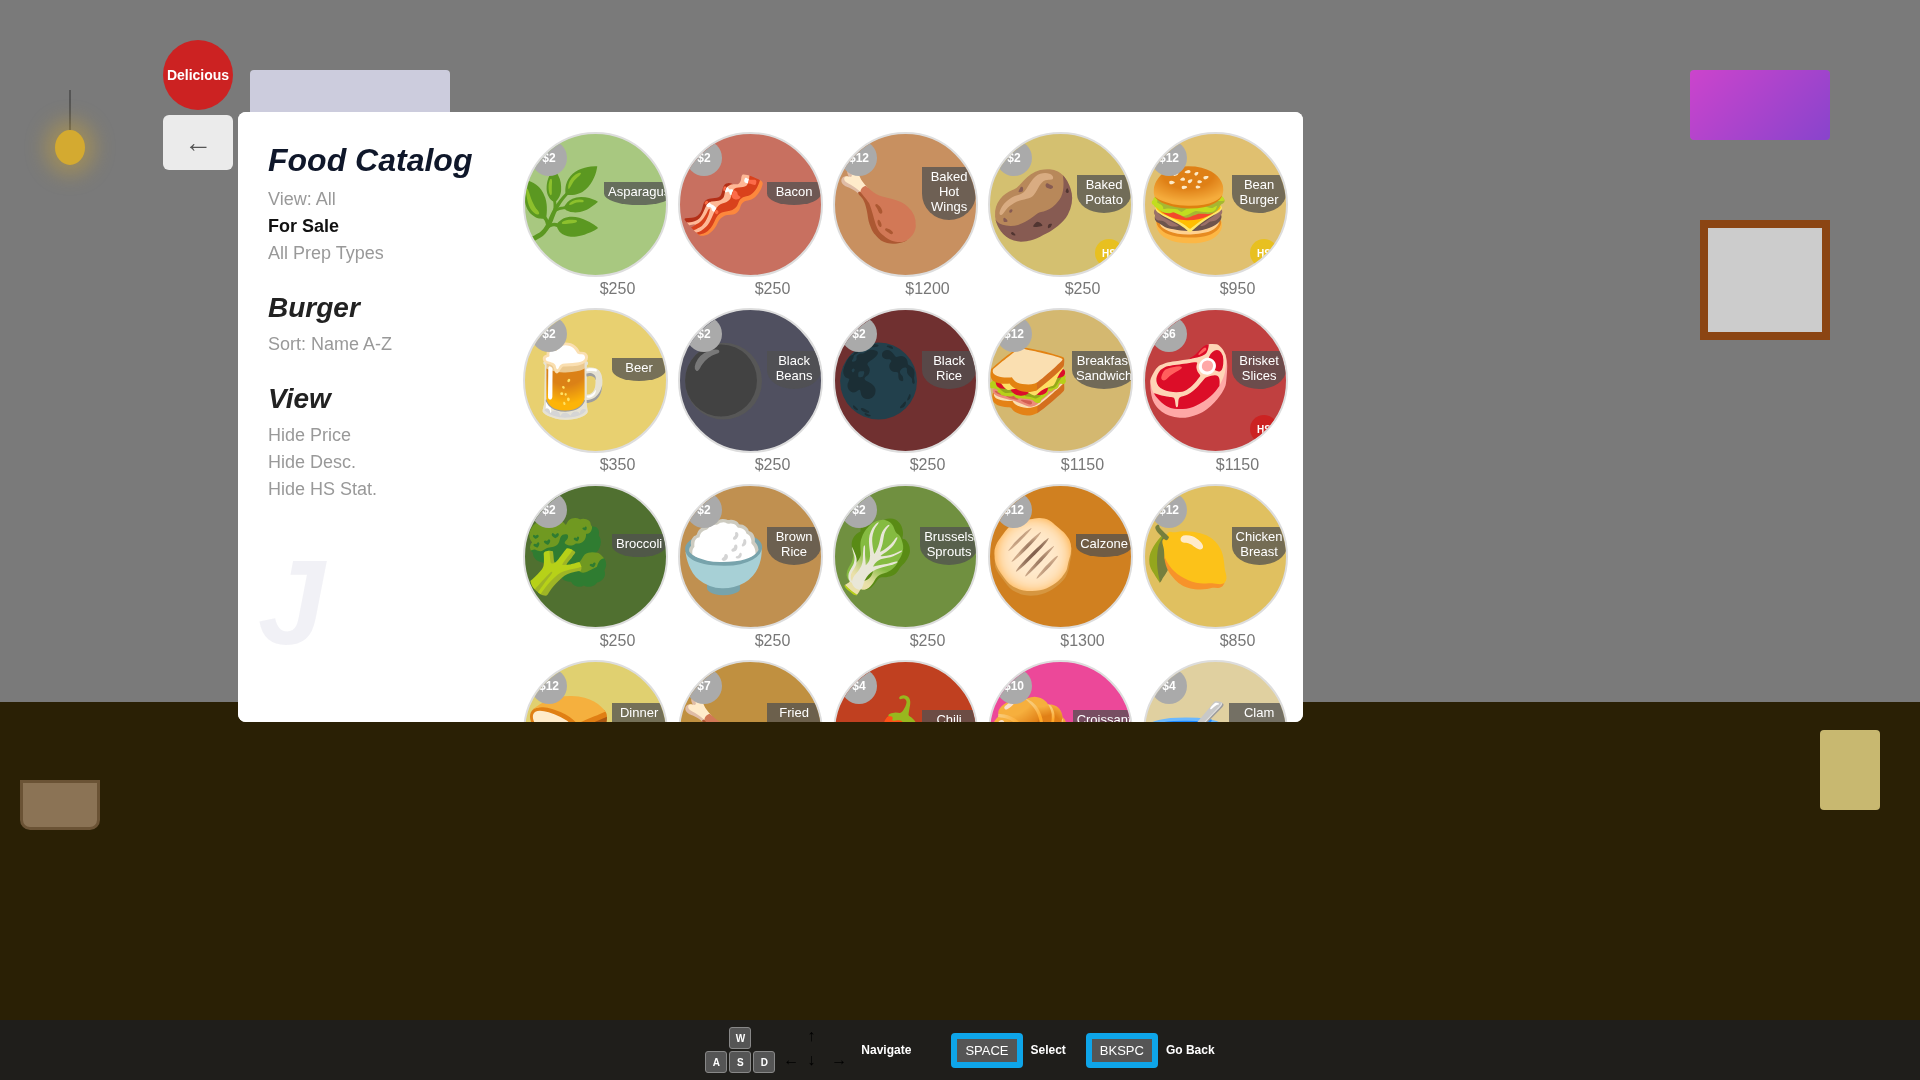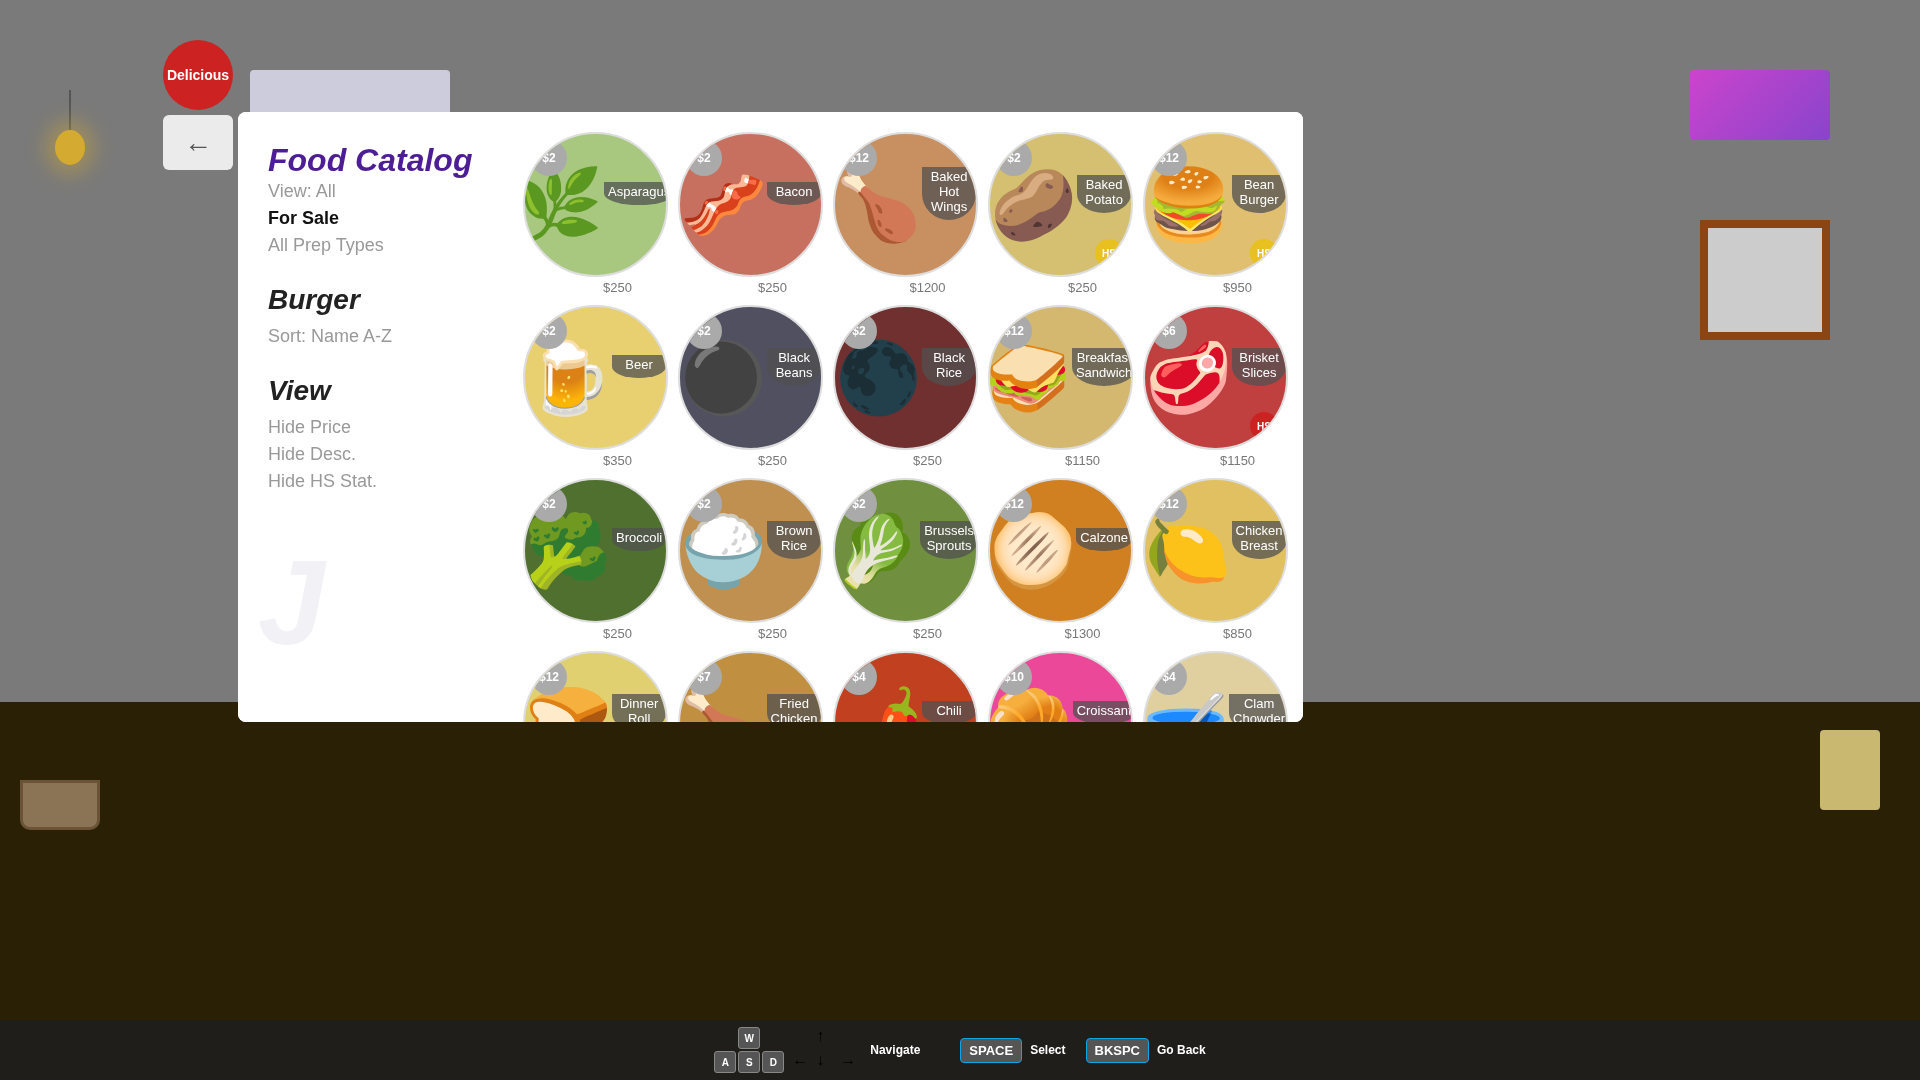--- a/index.html
+++ b/index.html
@@ -165,22 +165,22 @@
       padding: 30px 30px;
       background: white;
       flex-shrink: 0;
       position: relative;
     }
 
     .panel-title {
       font-size: 32px;
       font-weight: bold;
       font-style: italic;
-      color: #4c1d95;
-      margin-bottom: 2px;
+      color: #0f172a;
+      margin-bottom: 10px;
     }
 
     .panel-option {
       font-size: 18px;
       color: #999;
       margin-bottom: 6px;
       cursor: pointer;
     }
     .panel-option.active {
       color: #111;
@@ -311,21 +311,21 @@
       width: 100%;
       padding: 2px 4px;
       margin-top: -22px;
       position: relative;
       z-index: 3;
       border-radius: 0 0 50% 50%;
       padding-bottom: 6px;
     }
 
     .food-sublabel {
-      font-size: 13px;
+      font-size: 16px;
       color: #777;
       margin-top: 3px;
       margin-left: 44px;
     }
 
     
     .nav-bar {
       position: absolute;
       bottom: 0;
       left: 0;
@@ -340,25 +340,25 @@
     }
 
     .nav-key-group {
       display: flex;
       align-items: center;
       gap: 8px;
     }
 
     .nav-key {
       background: #555;
-      border: 1px solid #0ea5e9;
+      border: 6px solid #0ea5e9;
       border-radius: 4px;
       color: white;
       font-size: 13px;
-      font-weight: bold;
+      font-weight: normal;
       padding: 4px 8px;
       display: flex;
       align-items: center;
       justify-content: center;
     }
 
     .nav-wasd {
       display: grid;
       grid-template-columns: repeat(3, 22px);
       grid-template-rows: repeat(2, 22px);

